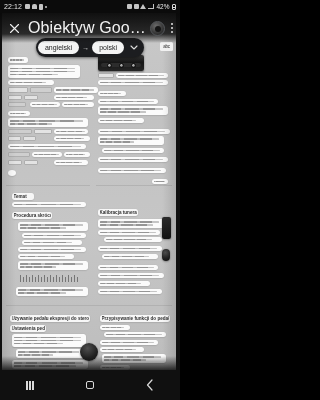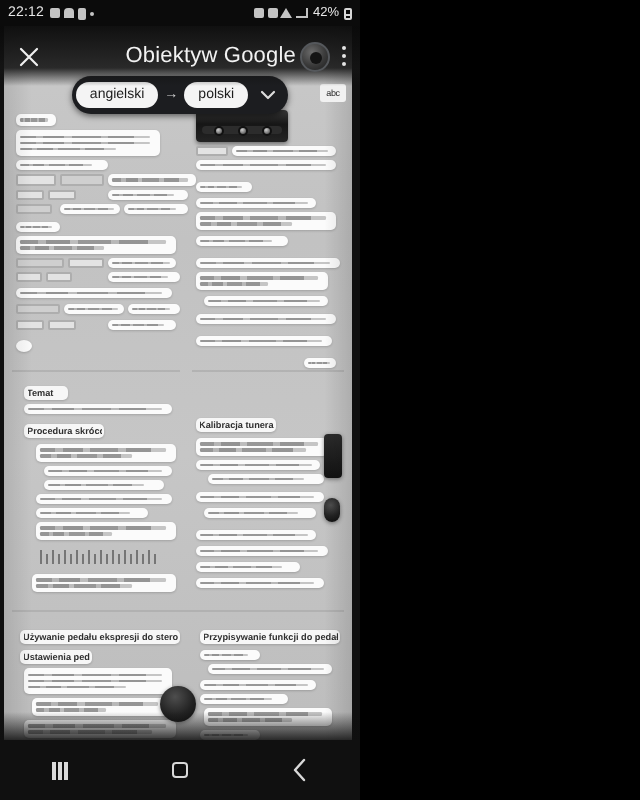--- a/index.html
+++ b/index.html
@@ -73,23 +73,23 @@
     display: flex; align-items: center;
   }
   .close-btn {
     width: 24px; height: 24px; margin-left: 2px;
     display: flex; align-items: center; justify-content: center;
     cursor: pointer;
   }
   .close-btn svg { display: block; }
   .lens-title {
     flex: 1;
-    text-align: right;
+    text-align: center;
     color: #f2f2f2;
-    font-size: 11px;
+    font-size: 16px;
     letter-spacing: .1px;
     white-space: nowrap;
     overflow: hidden;
     text-overflow: ellipsis;
     padding: 0 2px;
   }
   .topbar-right { display: flex; align-items: center; gap: 1px; margin-right: 2px; }
   .avatar-btn {
     width: 15px; height: 15px; border-radius: 50%;
     background: radial-gradient(circle at 38% 32%, #6c6c6c 0%, #3a3a3a 55%, #1d1d1d 100%);

